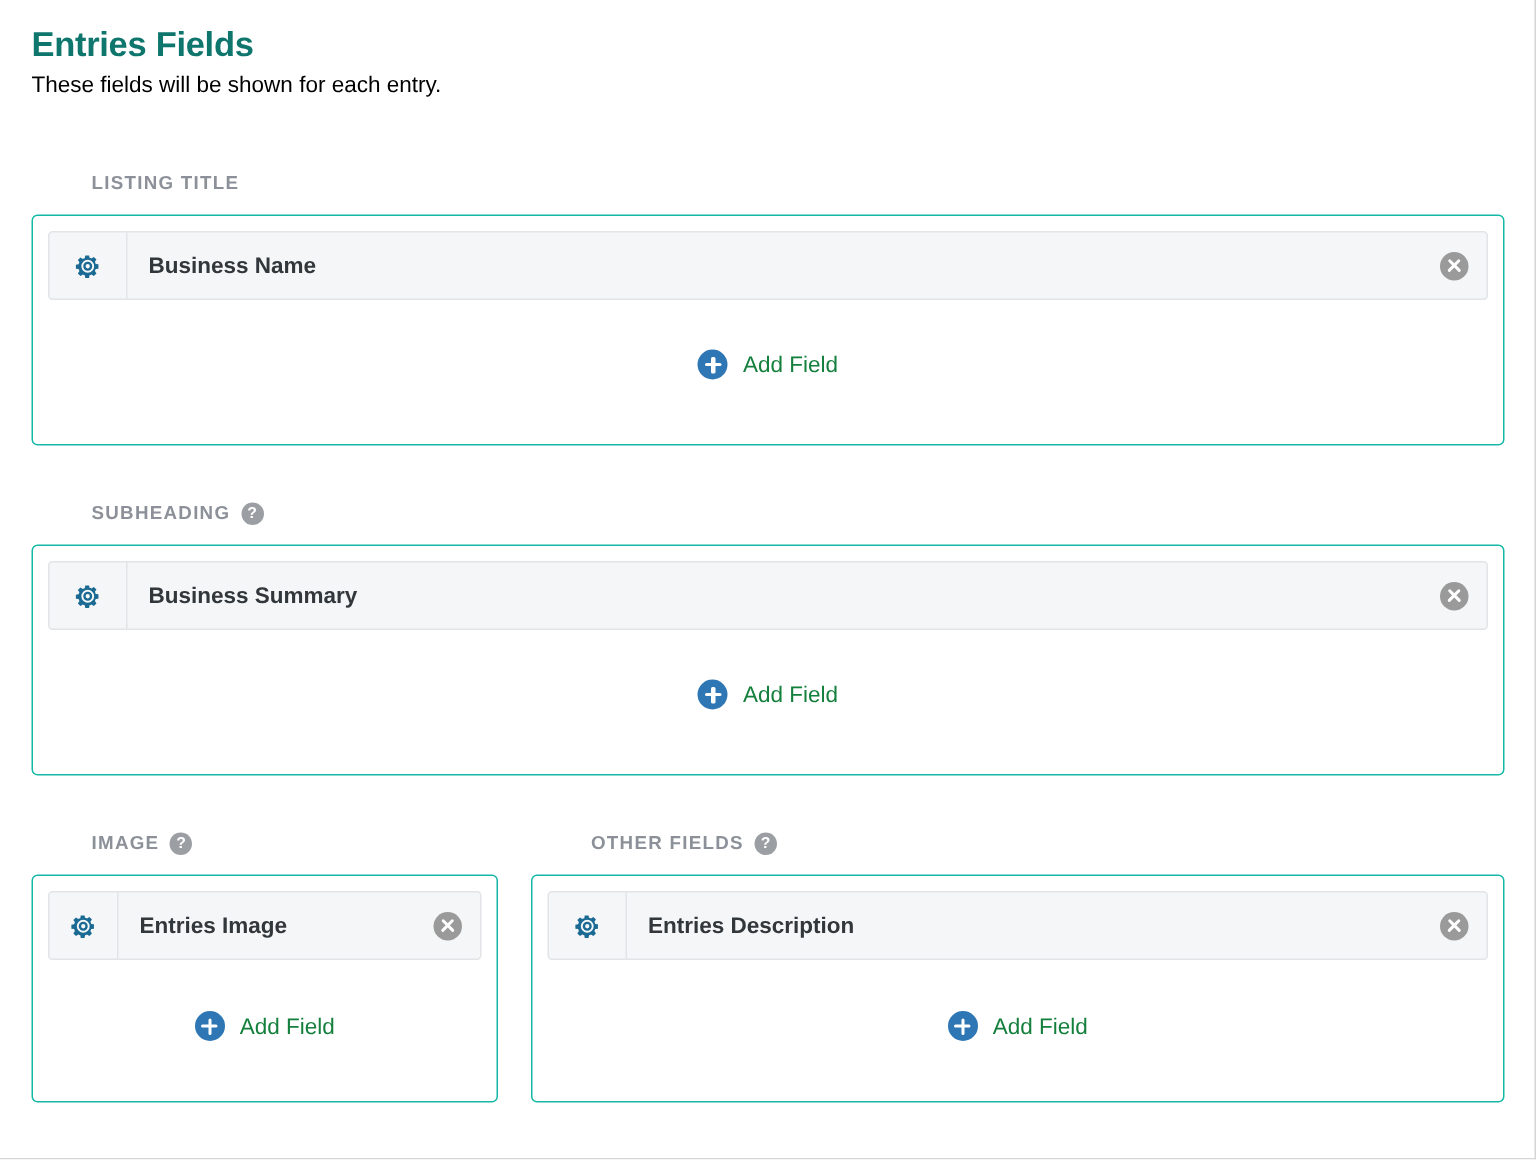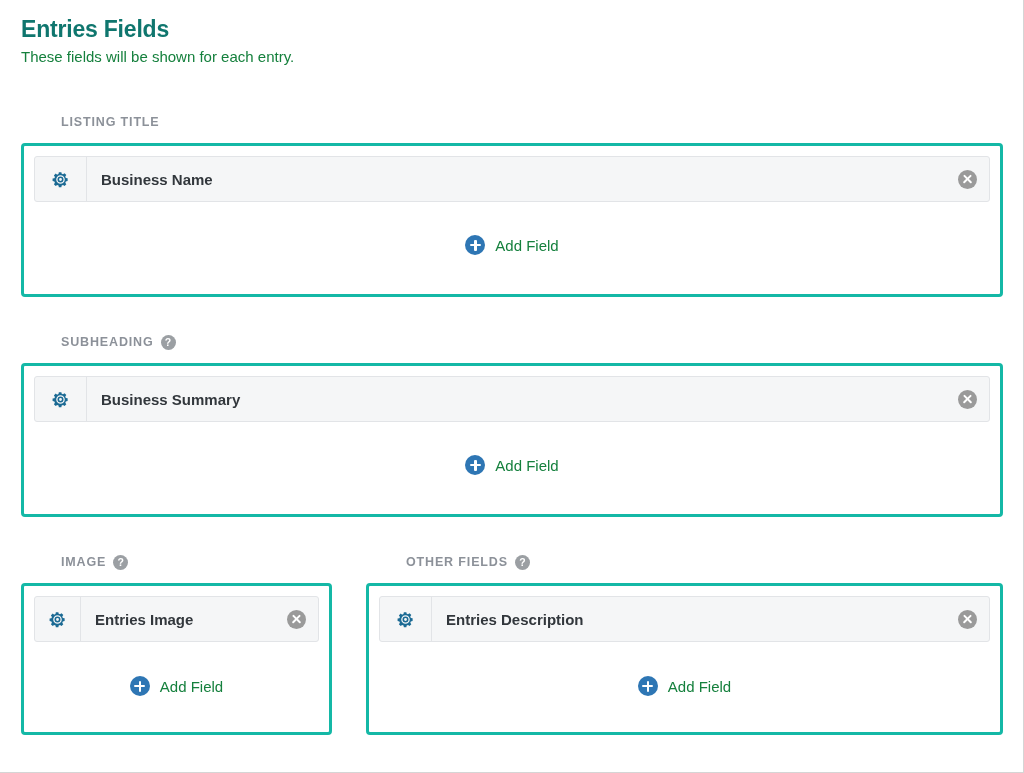--- a/index.html
+++ b/index.html
@@ -20,21 +20,21 @@
 
   .page-title {
     font-size: 23px;
     font-weight: bold;
     color: #0f766e;
     letter-spacing: -0.2px;
     line-height: 30px;
   }
   .page-subtitle {
     font-size: 15px;
-    color: #15803d;
+    color: #000000;
     line-height: 22px;
     margin-top: 2px;
   }
 
   .section-label {
     display: flex;
     align-items: center;
     gap: 7px;
     font-size: 12.5px;
     font-weight: bold;
@@ -57,29 +57,29 @@
     font-size: 10.5px;
     font-weight: bold;
     line-height: 15px;
     text-align: center;
     letter-spacing: 0;
     flex: none;
   }
 
   
   .panel {
-    border: 3px solid #14b8a6;
+    border: 1px solid #14b8a6;
     border-radius: 4px;
     background: #ffffff;
     padding: 10px 10px 0 10px;
   }
   .panel-tall { height: 154px; }
   .panel-short { height: 152px; }
 
-  .columns { display: flex; gap: 34px; }
+  .columns { display: flex; gap: 22px; }
   .col-left { width: 311px; flex: none; }
   .col-right { flex: 1; }
 
   
   .field-row {
     display: flex;
     align-items: stretch;
     height: 46px;
     background: #f5f6f7;
     border: 1px solid #e2e4e7;

